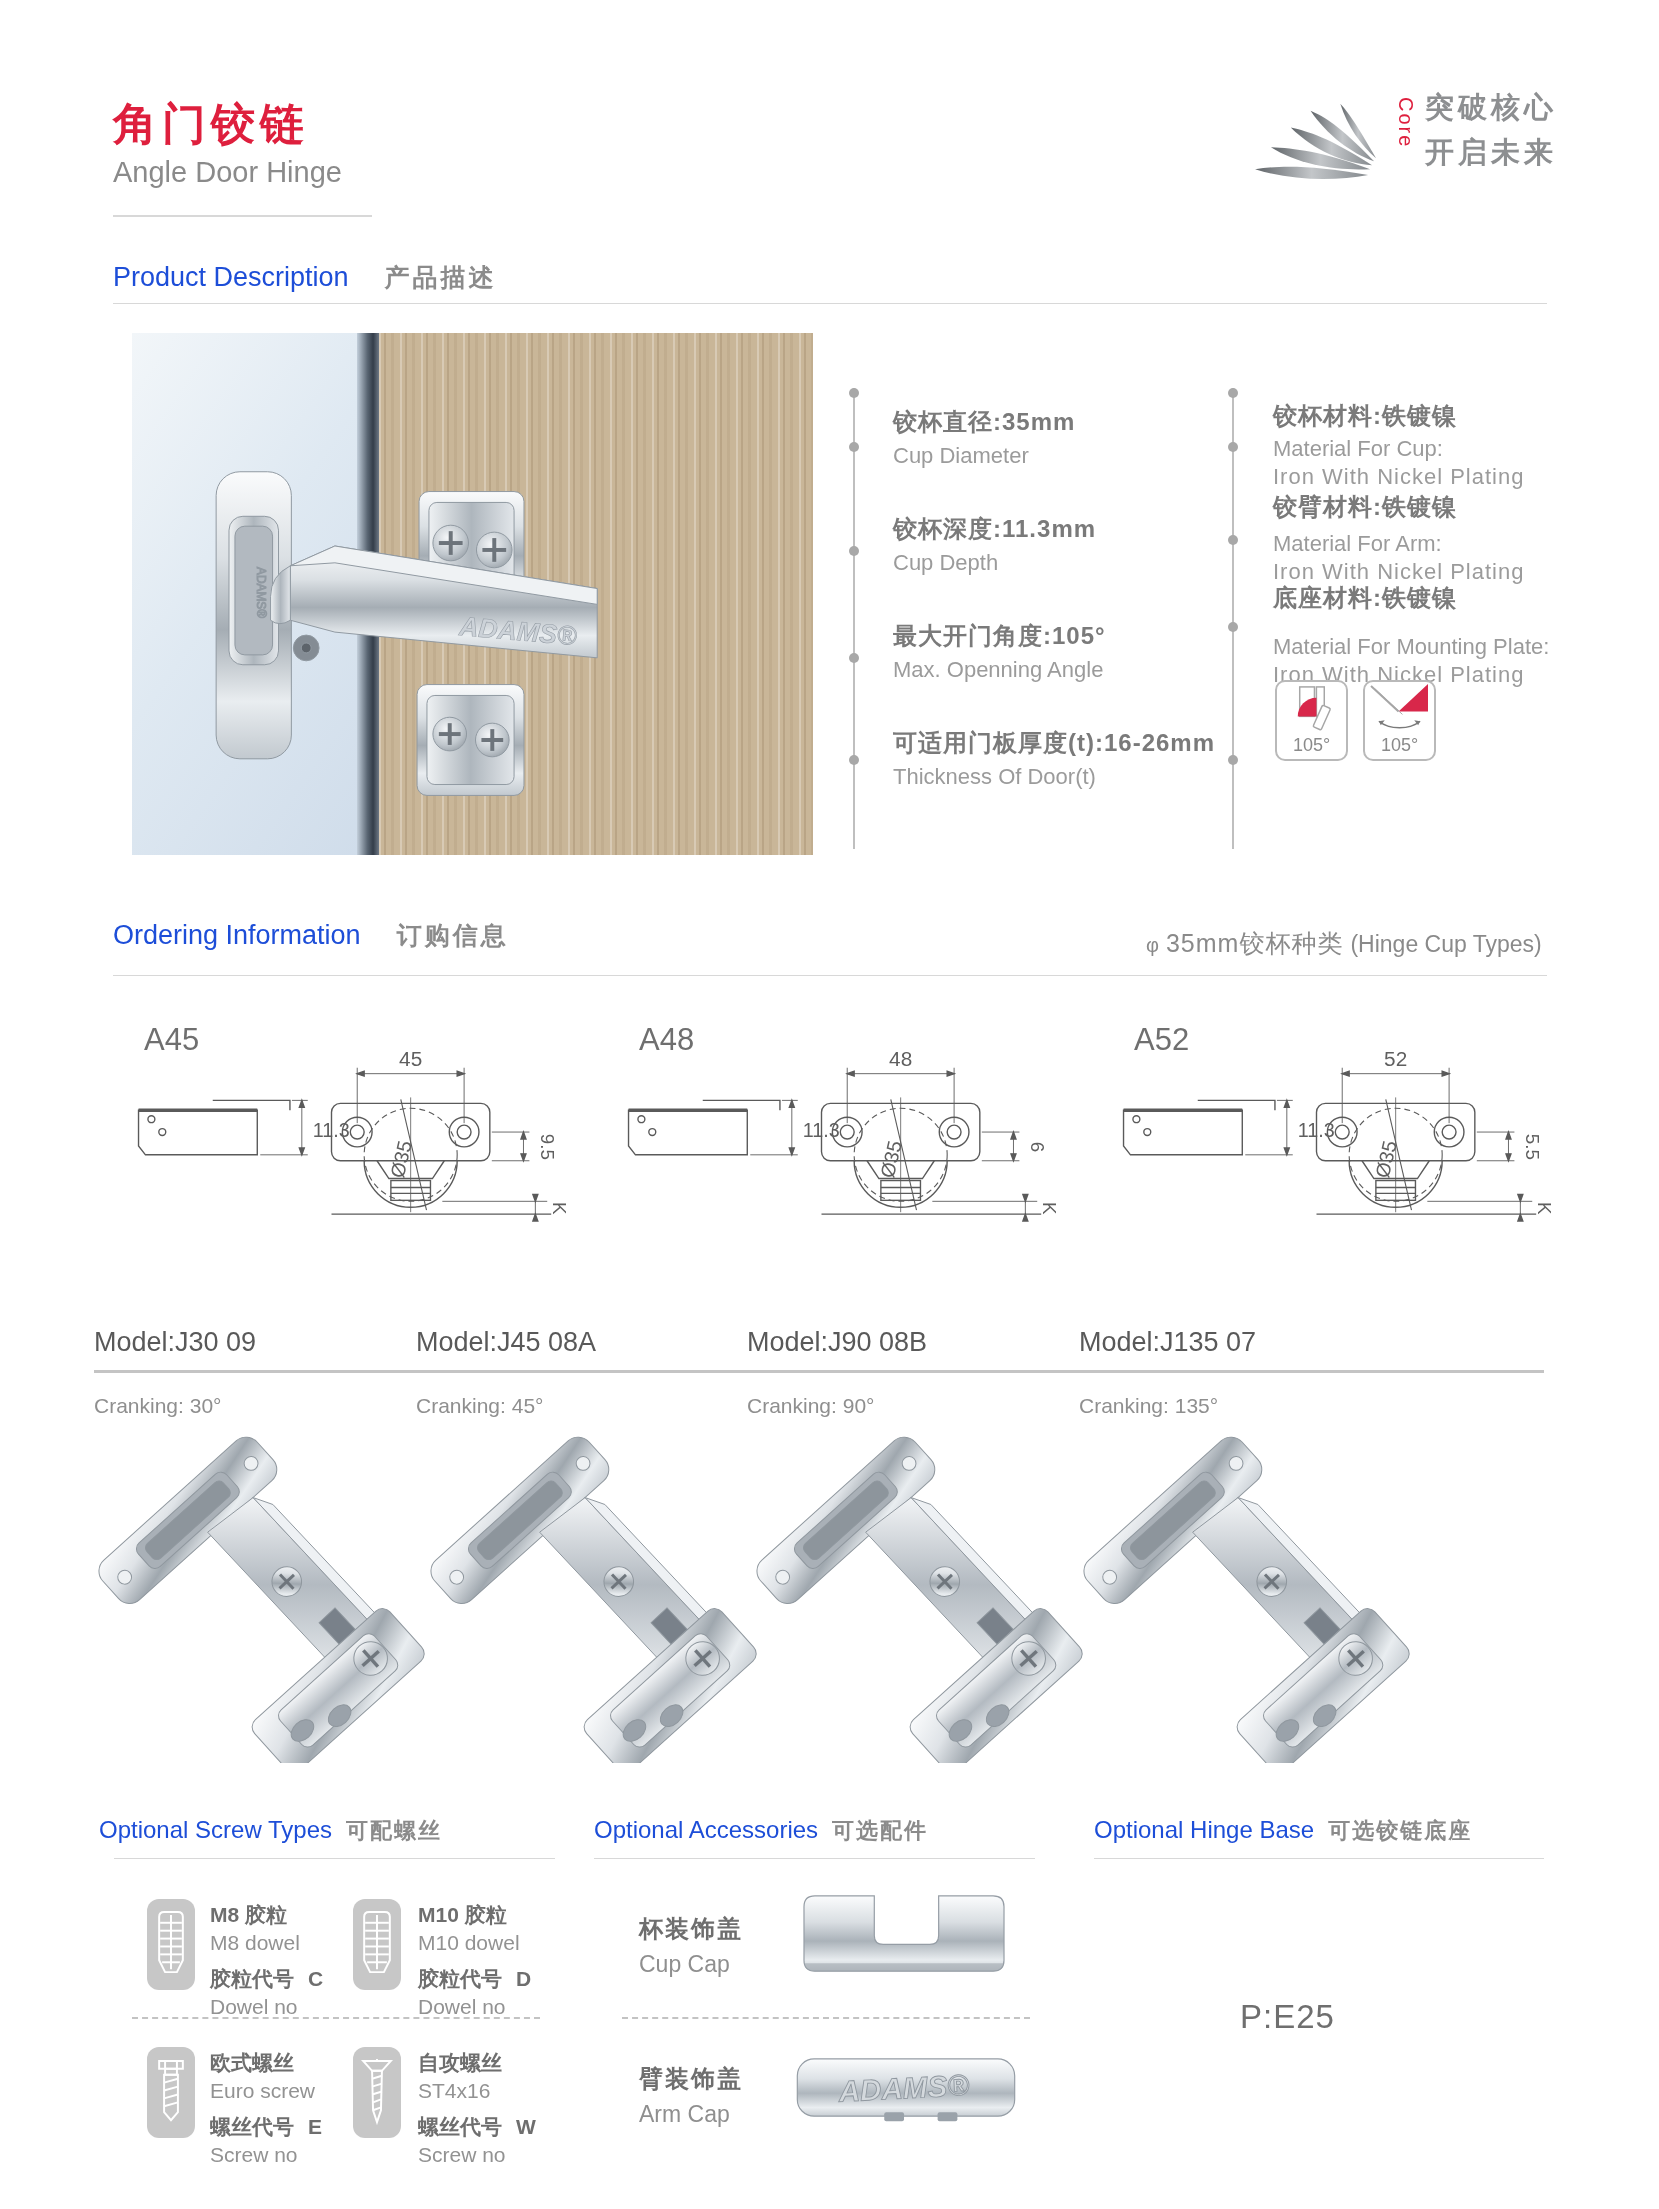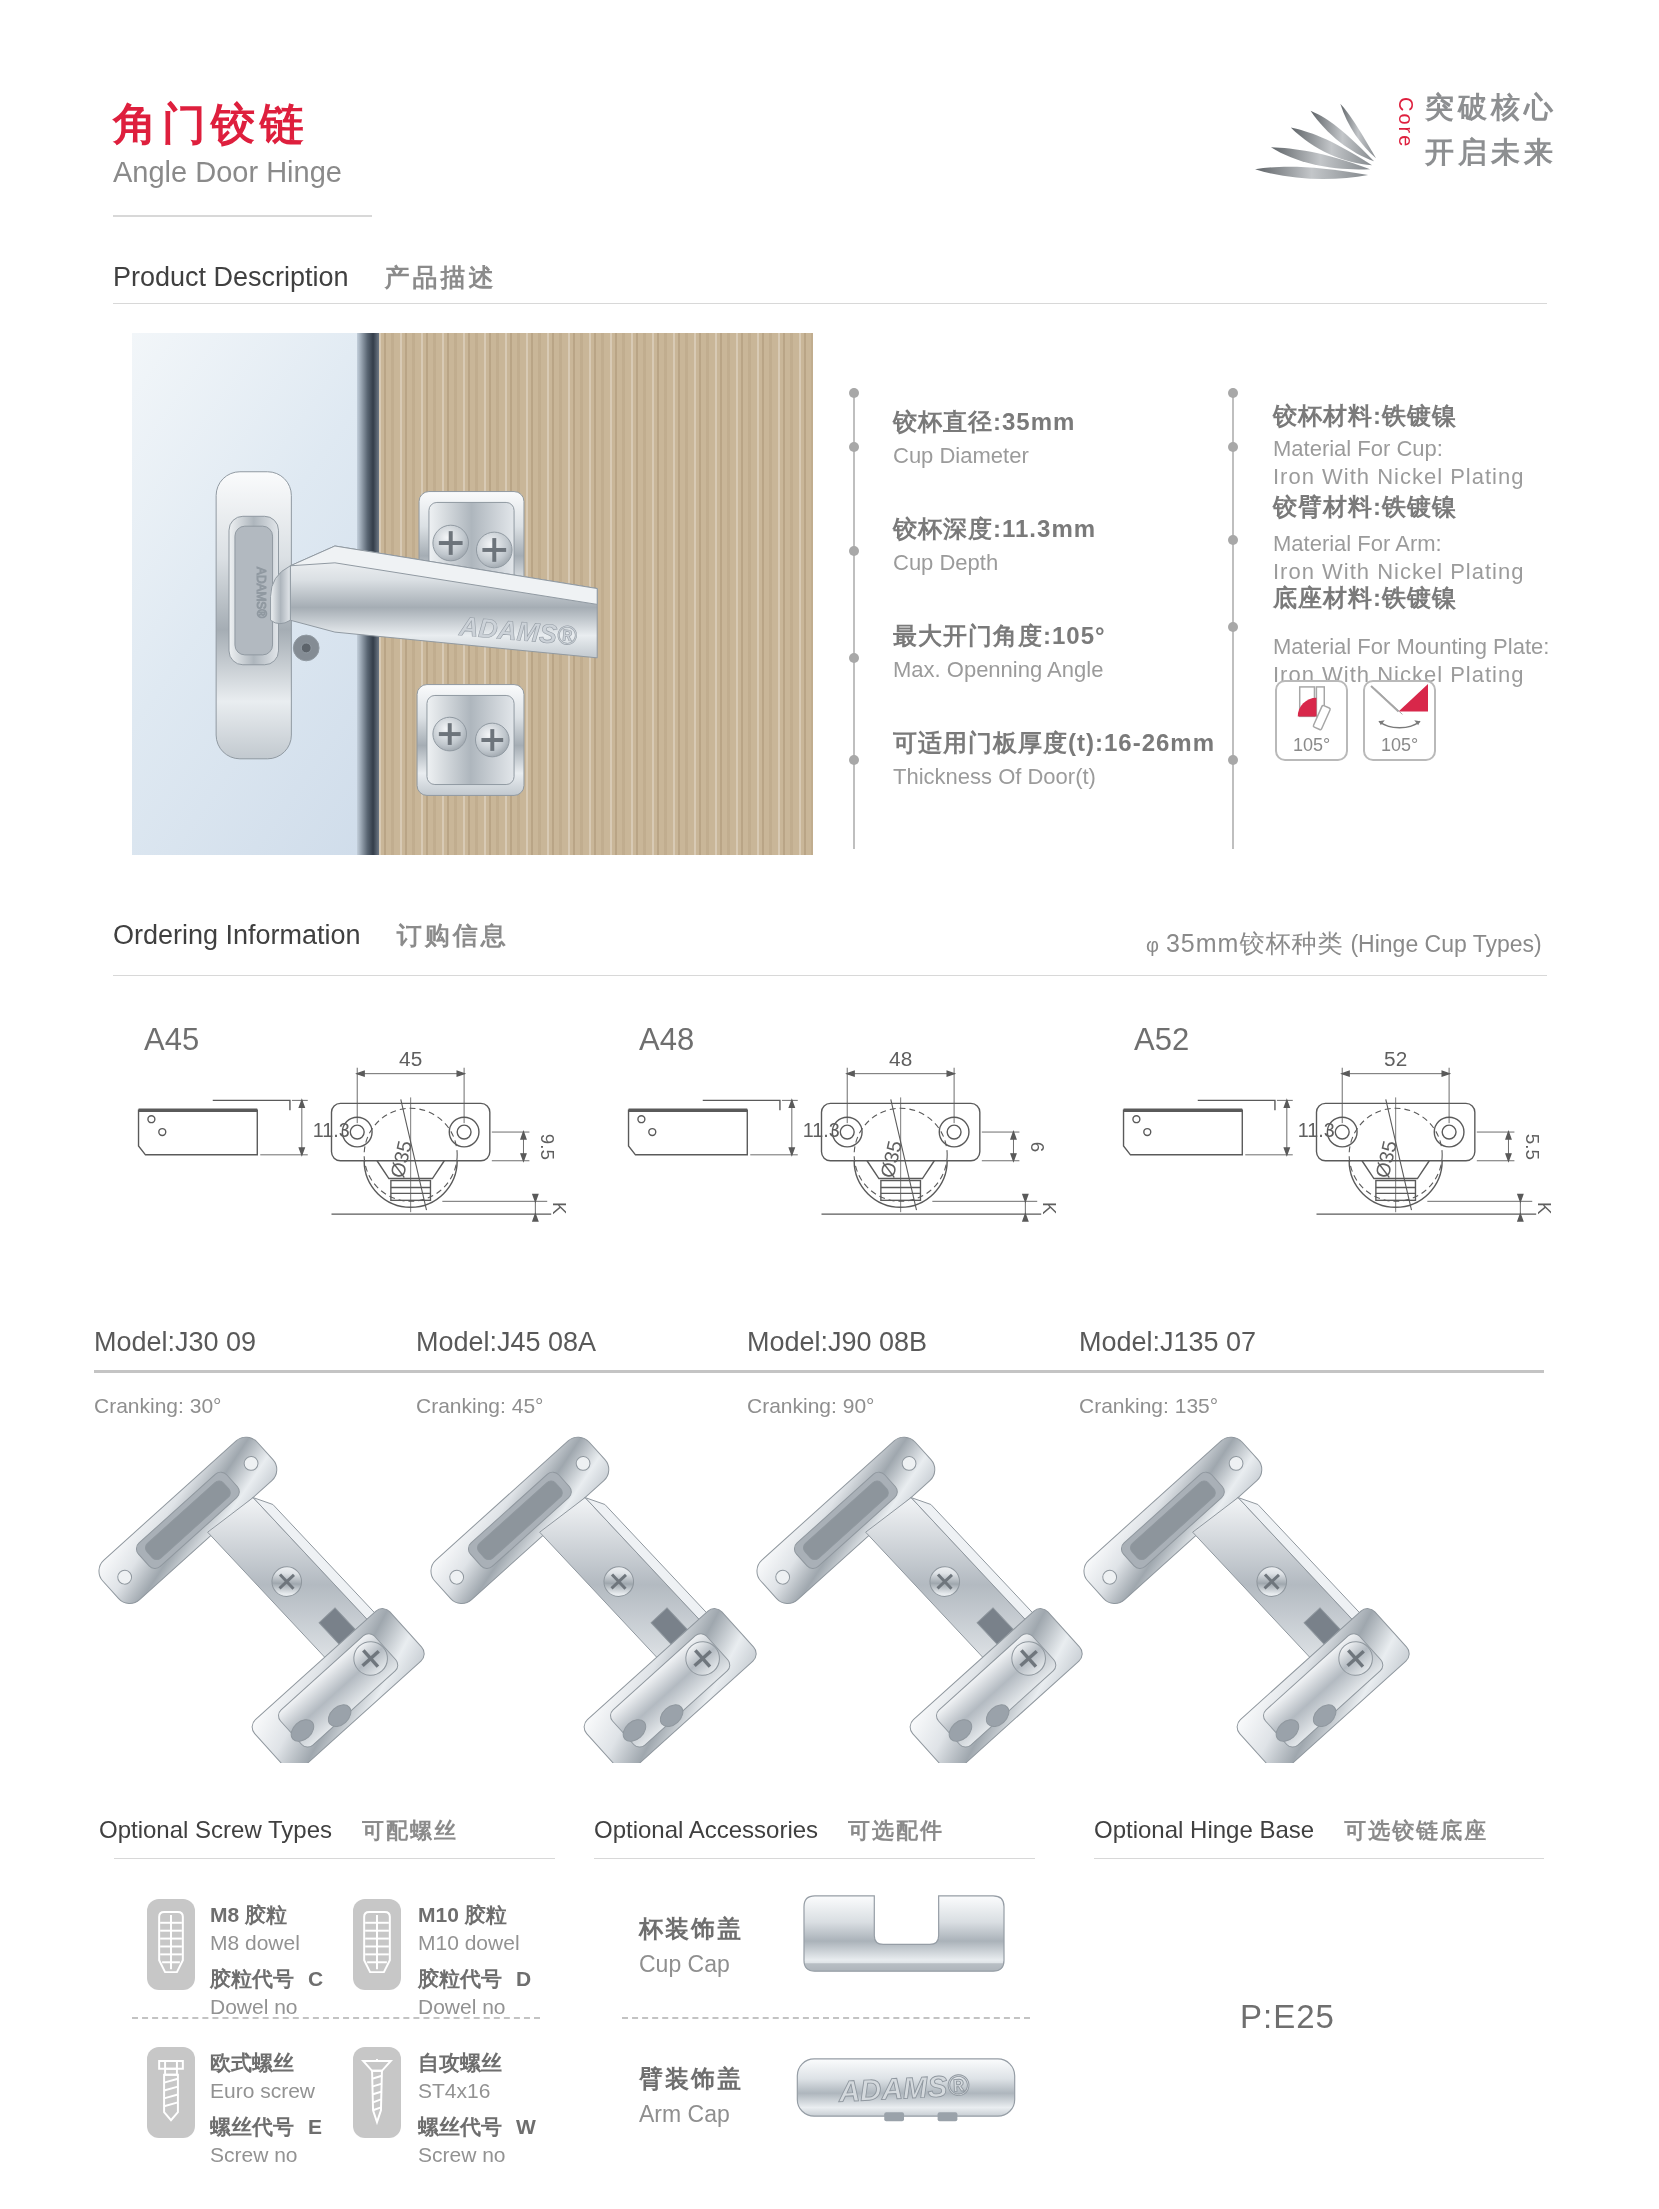--- a/index.html
+++ b/index.html
@@ -4,23 +4,23 @@
 <style>
   *{box-sizing:border-box;margin:0;padding:0}
   html,body{background:#ffffff}
   body{font-family:"Liberation Sans","DejaVu Sans",sans-serif;}
   .page{position:relative;width:1659px;height:2210px;background:#fff;overflow:hidden}
   .abs{position:absolute}
   .rule{position:absolute;background:#d8d8d8;height:2px}
   .title-zh{font-size:44px;font-weight:bold;color:#DE1F3D;letter-spacing:5px}
   .title-en{font-size:29px;color:#8a8a8a}
   .sec{display:flex;align-items:baseline;gap:36px}
-  .sec-en{font-size:27px;color:#404040}
+  .sec-en{font-size:27px;color:#1d4ed8}
   .sec-zh{font-size:25px;font-weight:bold;color:#8b8b8b;letter-spacing:3px}
-  .sub{gap:30px}
+  .sub{gap:14px}
   .sub .sec-en{font-size:24px}
   .sub .sec-zh{font-size:22px;letter-spacing:2px}
   .note{display:flex;align-items:baseline;gap:7px;color:#8a8a8a}
   .note .phi{font-size:20px}
   .note .nz{font-size:25px;font-weight:normal;letter-spacing:1px}
   .note .ne{font-size:23px}
   .vline{position:absolute;width:2px;background:#bfbfbf}
   .dot{position:absolute;left:-4px;width:10px;height:10px;border-radius:50%;background:#a8a8a8}
   .spec-zh{font-size:24px;font-weight:bold;color:#7a7a7a;letter-spacing:1px}
   .spec-en{font-size:22px;color:#9b9b9b;margin-top:5px}

